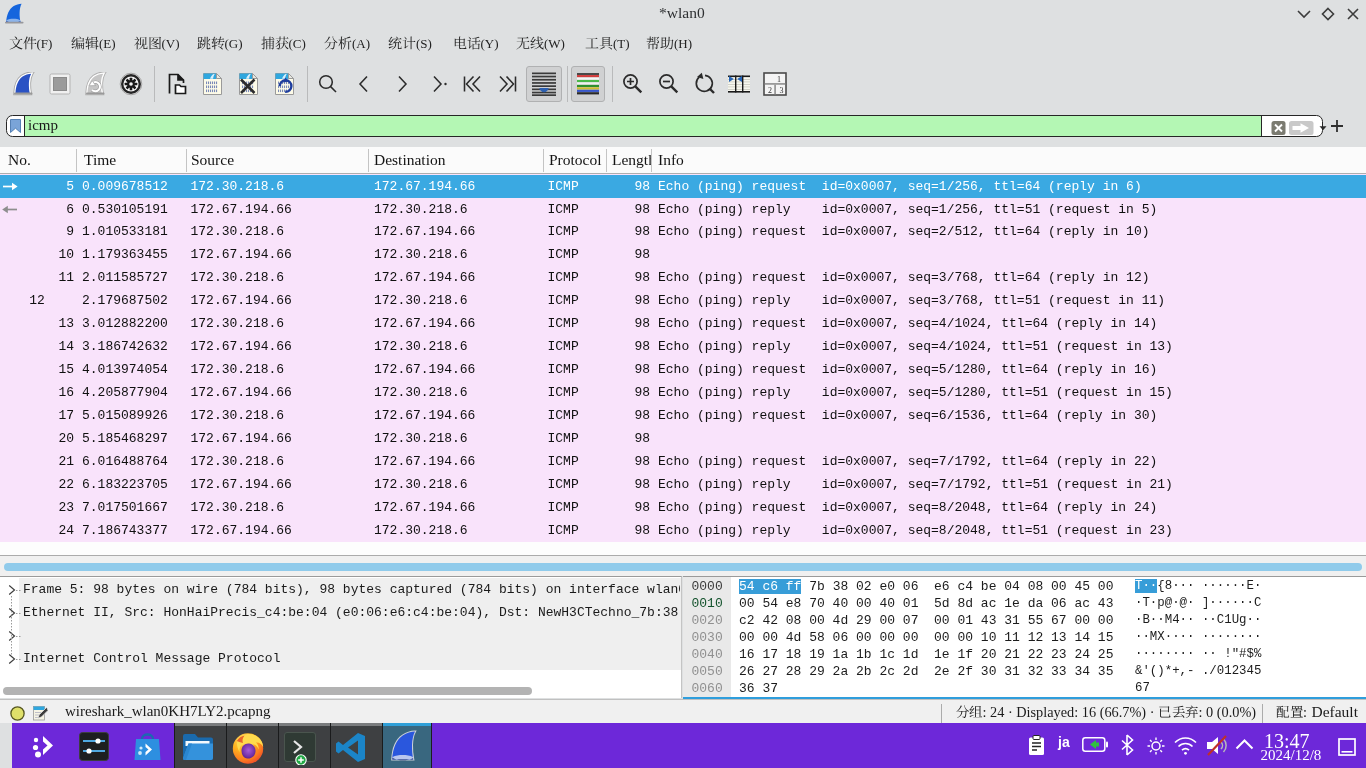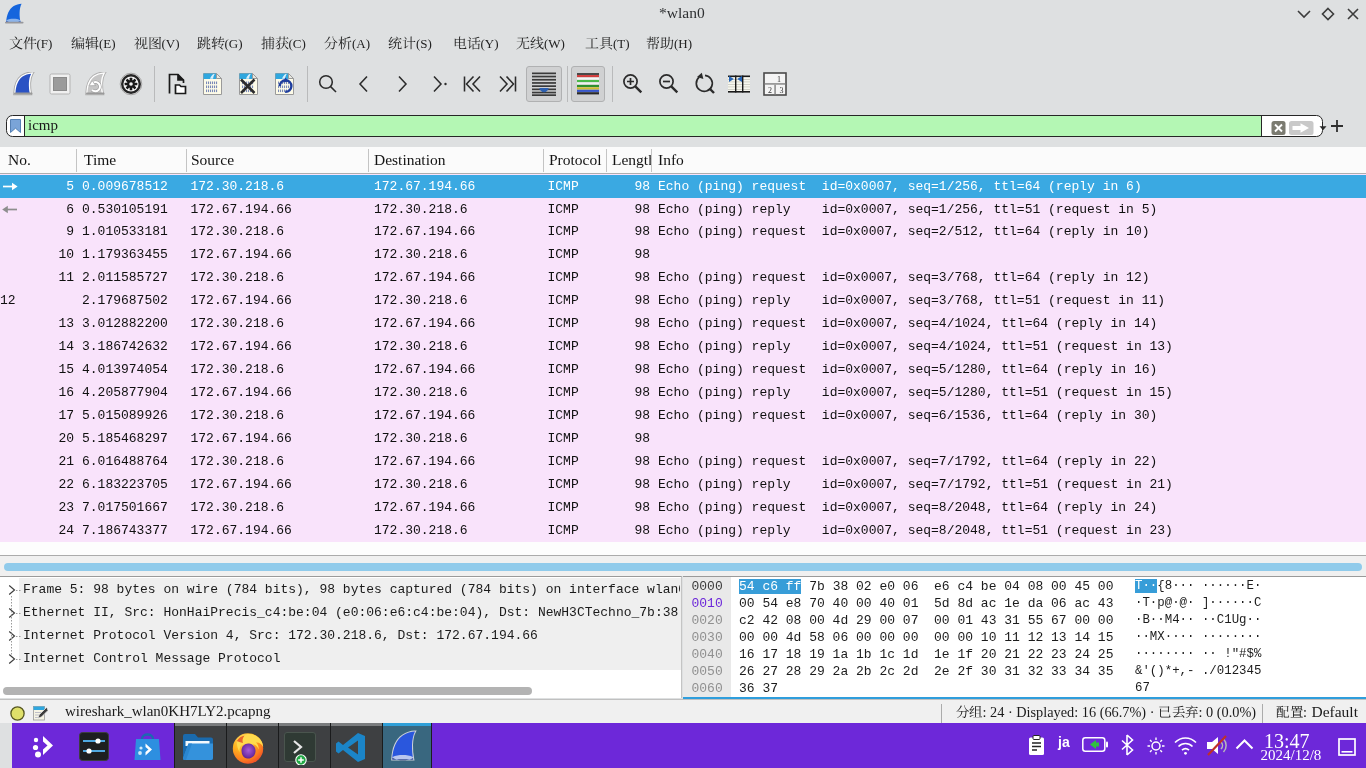--- a/index.html
+++ b/index.html
@@ -401,21 +401,21 @@
     <div class="prow" style="top:92.36px">
       <div class="c mono" style="left:0px;width:74px;text-align:right">11</div>
       <div class="c mono" style="left:82px">2.011585727</div>
       <div class="c mono" style="left:190.5px">172.30.218.6</div>
       <div class="c mono" style="left:374px">172.67.194.66</div>
       <div class="c mono" style="left:547.5px">ICMP</div>
       <div class="c mono" style="left:606px;width:44px;text-align:right">98</div>
       <div class="c mono" style="left:658px">Echo (ping) request  id=0x0007, seq=3/768, ttl=64 (reply in 12)</div>
     </div>
     <div class="prow" style="top:115.30px">
-      <div class="c mono" style="left:0px;width:74px;text-align:left">12</div>
+      <div class="c mono" style="left:0px;width:74px;text-align:center">12</div>
       <div class="c mono" style="left:82px">2.179687502</div>
       <div class="c mono" style="left:190.5px">172.67.194.66</div>
       <div class="c mono" style="left:374px">172.30.218.6</div>
       <div class="c mono" style="left:547.5px">ICMP</div>
       <div class="c mono" style="left:606px;width:44px;text-align:right">98</div>
       <div class="c mono" style="left:658px">Echo (ping) reply    id=0x0007, seq=3/768, ttl=51 (request in 11)</div>
     </div>
     <div class="prow" style="top:138.24px">
       <div class="c mono" style="left:0px;width:74px;text-align:right">13</div>
       <div class="c mono" style="left:82px">3.012882200</div>
@@ -521,40 +521,39 @@
 <div class="abs" id="dpane">
     <div id="dblock"></div>
     <div class="drow mono" style="top:5px;width:657px;overflow:hidden">Frame 5: 98 bytes on wire (784 bits), 98 bytes captured (784 bits) on interface wlan0</div>
     <svg class="abs" style="left:8px;top:8px" width="8" height="10" viewBox="0 0 8 10">
       <path d="M1.2 0.5 L6.5 5 L1.2 9.5" fill="none" stroke="#3c3c3c" stroke-width="1.15"></path>
     </svg>
     <div class="drow mono" style="top:28px;width:657px;overflow:hidden">Ethernet II, Src: HonHaiPrecis_c4:be:04 (e0:06:e6:c4:be:04), Dst: NewH3CTechno_7b:38:</div>
     <svg class="abs" style="left:8px;top:31px" width="8" height="10" viewBox="0 0 8 10">
       <path d="M1.2 0.5 L6.5 5 L1.2 9.5" fill="none" stroke="#3c3c3c" stroke-width="1.15"></path>
     </svg>
-    <div class="drow mono" style="top:51px;width:657px;overflow:hidden">Internet Protocol Version 4, Src: 172.30.218.6, Dst: 172.67.194.66</div>
     <svg class="abs" style="left:8px;top:54px" width="8" height="10" viewBox="0 0 8 10">
       <path d="M1.2 0.5 L6.5 5 L1.2 9.5" fill="none" stroke="#3c3c3c" stroke-width="1.15"></path>
     </svg>
     <div class="drow mono" style="top:74px;width:657px;overflow:hidden">Internet Control Message Protocol</div>
     <svg class="abs" style="left:8px;top:77px" width="8" height="10" viewBox="0 0 8 10">
       <path d="M1.2 0.5 L6.5 5 L1.2 9.5" fill="none" stroke="#3c3c3c" stroke-width="1.15"></path>
     </svg>
     <svg class="abs" style="left:11px;top:0px" width="12" height="95" viewBox="0 0 12 95">
       <path d="M0.5 19 V79" stroke="#9a9a9a" stroke-width="1" stroke-dasharray="1.5,1.5" fill="none"></path>
       <path d="M5 13.5 H10 M5 36.5 H10 M5 59.5 H10 M5 82.5 H10" stroke="#9a9a9a" stroke-width="1" stroke-dasharray="1.5,1.5"></path>
     </svg>
     <div id="dthumb"></div>
   </div>
 <div class="abs" id="xpane">
     <div id="xoff"></div>
     <div class="xr mono" style="top:1.8px;color:#3c3c3c">0000</div>
     <div class="xh mono" style="top:1.8px"><span style="background:#379dd8;color:#fff">54 c6 ff</span> 7b 38 02 e0 06  e6 c4 be 04 08 00 45 00</div>
     <div class="xa mono" style="top:1.8px"><span style="background:#379dd8;color:#fff">T··</span>{8··· ······E·</div>
-    <div class="xr mono" style="top:18.85px;color:#6d28d9">0010</div>
+    <div class="xr mono" style="top:18.85px;color:#14532d">0010</div>
     <div class="xh mono" style="top:18.85px">00 54 e8 70 40 00 40 01  5d 8d ac 1e da 06 ac 43</div>
     <div class="xa mono" style="top:18.85px">·T·p@·@· ]······C</div>
     <div class="xr mono" style="top:35.900000000000006px;color:#909090">0020</div>
     <div class="xh mono" style="top:35.900000000000006px">c2 42 08 00 4d 29 00 07  00 01 43 31 55 67 00 00</div>
     <div class="xa mono" style="top:35.900000000000006px">·B··M4·· ··C1Ug··</div>
     <div class="xr mono" style="top:52.95px;color:#909090">0030</div>
     <div class="xh mono" style="top:52.95px">00 00 4d 58 06 00 00 00  00 00 10 11 12 13 14 15</div>
     <div class="xa mono" style="top:52.95px">··MX···· ········</div>
     <div class="xr mono" style="top:70.0px;color:#909090">0040</div>
     <div class="xh mono" style="top:70.0px">16 17 18 19 1a 1b 1c 1d  1e 1f 20 21 22 23 24 25</div>

